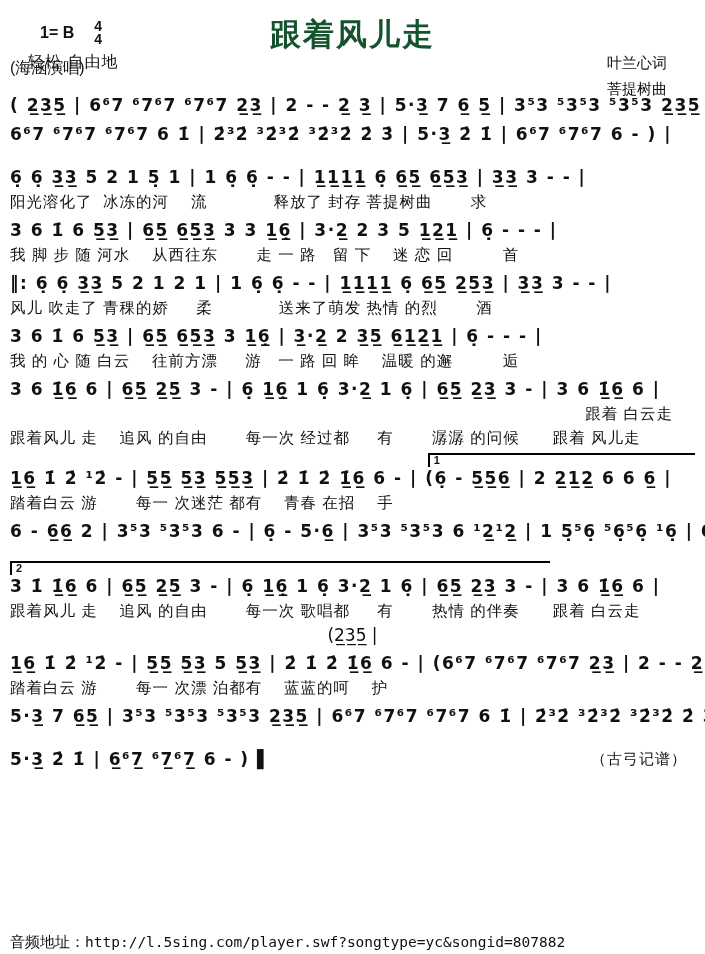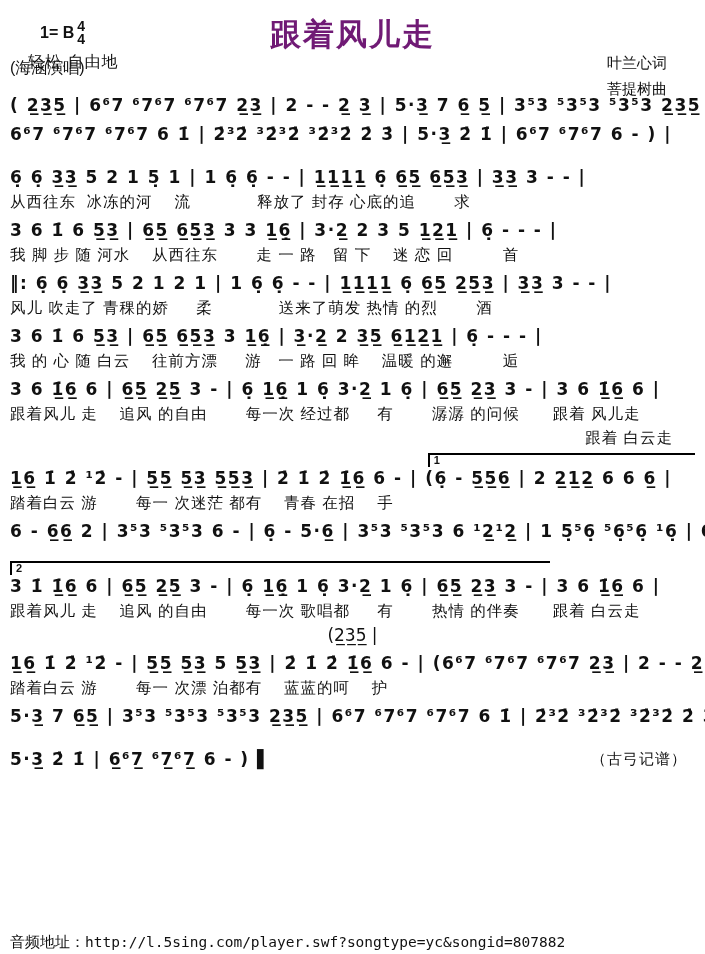--- a/index.html
+++ b/index.html
@@ -8,21 +8,21 @@
     width:705px;height:954px;
     box-sizing:border-box;
     padding:6px 10px 4px 10px;
     background:#ffffff;
     color:#111;
     font-family:"Liberation Sans", sans-serif;
     overflow:hidden;
   }
   
   .hdr{position:relative;height:86px;}
-  .hdr-left{position:absolute;left:30px;top:14px;font-weight:bold;font-size:16px;display:flex;align-items:center;gap:3px;}
+  .hdr-left{position:absolute;left:30px;top:14px;font-weight:bold;font-size:16px;display:flex;align-items:center;gap:20px;}
   .frac{display:inline-flex;flex-direction:column;align-items:center;line-height:0.95;font-size:14px;font-weight:bold;}
   .tempo{position:absolute;left:18px;top:46px;font-size:16px;letter-spacing:1px;}
   .title{position:absolute;left:0;right:0;top:8px;text-align:center;font-size:31px;font-weight:bold;letter-spacing:2px;}
   .subtitle{position:absolute;left:0;right:0;top:52px;text-align:left;font-size:16px;}
   .credits{position:absolute;right:28px;top:20px;text-align:right;font-size:15px;line-height:1.7;margin-top:24px;}
   
   .score{position:relative;}
   .system{position:relative;margin-bottom:3px;}
   .notes{
     position:relative;
@@ -69,56 +69,56 @@
 
   <div class="hdr">
     <div class="hdr-left">
       <span>1= B</span>
       <span class="frac">
         <span>4</span>
         <span>4</span>
       </span>
     </div>
     <div class="tempo">轻松.自由地</div>
-    <div class="title" id="song-title" style="color: #701a75;">跟着风儿走</div>
+    <div class="title" id="song-title" style="color: #14532d;">跟着风儿走</div>
     <div class="subtitle">(海涵演唱)</div>
     <div class="credits">
       <div>叶兰心词</div>
       <div>菩提树曲</div>
     </div>
   </div>
 
   <div class="score" id="score">
       <div class="system">
         <div class="notes">( 2̲3̲5̲ | 6⁶7 ⁶7⁶7 ⁶7⁶7 2̲3̲ | 2 - - 2̲ 3̲ | 5·3̲ 7 6̲ 5̲ | 3⁵3 ⁵3⁵3 ⁵3⁵3 2̲3̲5̲ |</div>
       </div>
       <div class="system">
         <div class="notes">6⁶7 ⁶7⁶7 ⁶7⁶7 6 1̇ | 2̇³2̇ ³2̇³2̇ ³2̇³2̇ 2̇ 3̇ | 5·3̲ 2̇ 1̇ | 6⁶7 ⁶7⁶7 6 - ) |</div>
       </div>
       <div class="gap"></div>
       <div class="system">
         <div class="notes">6̣ 6̣ 3̲3̲ 5 2 1 5̣ 1 | 1 6̣ 6̣ - - | 1̲1̲1̲1̲ 6̣ 6̲5̲ 6̲5̲3̲ | 3̲3̲ 3 - - |</div>
-        <div class="lyrics">从西往东  冰冻的河　 流　　　　释放了 封存 心底的追　　 求</div>
+        <div class="lyrics">阳光溶化了  冰冻的河　 流　　　　释放了 封存 菩提树曲　　 求</div>
       </div>
       <div class="system">
         <div class="notes">3 6 1̇ 6 5̲3̲ | 6̲5̲ 6̲5̲3̲ 3 3 1̲6̣̲ | 3·2̲ 2 3 5 1̲2̲1̲ | 6̣ - - - |</div>
         <div class="lyrics">我 脚 步 随 河水　 从西往东　　 走 一 路　留 下　 迷 恋 回　　　首</div>
       </div>
       <div class="system">
         <div class="notes">‖: 6̣ 6̣ 3̲3̲ 5 2 1 2 1 | 1 6̣ 6̣ - - | 1̲1̲1̲1̲ 6̣ 6̲5̲ 2̲5̲3̲ | 3̲3̲ 3 - - |</div>
         <div class="lyrics">风儿 吹走了 青稞的娇　  柔　　　　送来了萌发 热情 的烈　　 酒</div>
       </div>
       <div class="system">
         <div class="notes">3 6 1̇ 6 5̲3̲ | 6̲5̲ 6̲5̲3̲ 3 1̲6̣̲ | 3̲·2̲ 2 3̲5̲ 6̲1̲2̲1̲ | 6̣ - - - |</div>
         <div class="lyrics">我 的 心 随 白云　 往前方漂　  游　一 路 回 眸　 温暖 的邂　　　逅</div>
       </div>
       <div class="system">
         <div class="notes">3 6 1̲̇6̲ 6 | 6̲5̲ 2̲5̲ 3 - | 6̣ 1̲6̣̲ 1 6̣ 3·2̲ 1 6̣ | 6̲5̲ 2̲3̲ 3 - | 3 6 1̲̇6̲ 6 |</div>
+        <div class="lyrics second">跟着 白云走</div>
         <div class="lyrics">跟着风儿 走　 追风 的自由　　 每一次 经过都　  有　　 潺潺 的问候　　跟着 风儿走</div>
-        <div class="lyrics second">跟着 白云走</div>
       </div>
       <div class="system has-volta">
         <div class="volta" style="left: 61%; right: 0px;">1</div>
         <div class="notes">1̲6̲ 1̇ 2̇ ¹2̇ - | 5̲5̲ 5̲3̲ 5̲5̲3̲ | 2̇ 1̇ 2̇ 1̲̇6̲ 6 - | (6̣ - 5̲5̲6̲ | 2 2̲1̲2̲ 6 6 6̲ |</div>
         <div class="lyrics">踏着白云 游　　 每一 次迷茫 都有　 青春 在招　 手</div>
       </div>
       <div class="system">
         <div class="notes">6 - 6̲6̲ 2 | 3⁵3 ⁵3⁵3 6 - | 6̣ - 5·6̲ | 3⁵3 ⁵3⁵3 6 ¹2̲¹2̲ | 1 5̣⁵6̣ ⁵6̣⁵6̣ ¹6̣ | 6̣ - - - ) :‖</div>
       </div>
       <div class="gap"></div>

